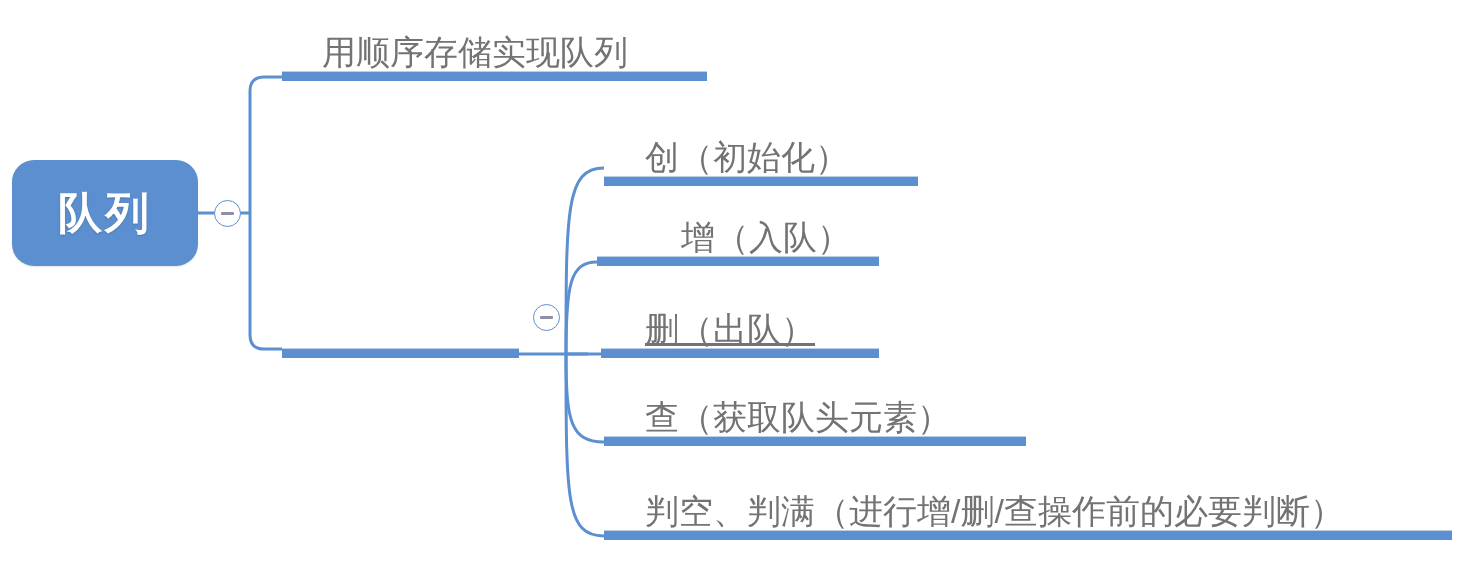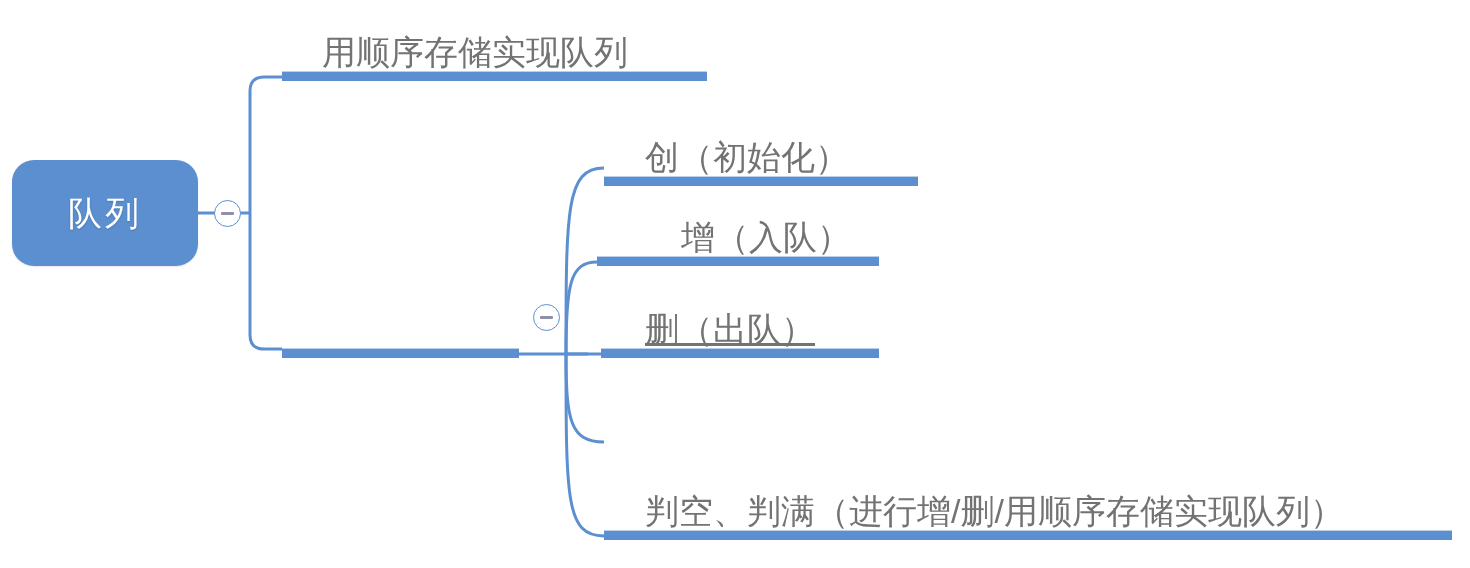--- a/index.html
+++ b/index.html
@@ -35,22 +35,22 @@
     height: 106px;
     background: #5b8fd0;
     border-radius: 22px;
     box-shadow: 0 1px 2px rgba(0,0,0,0.10);
     display: flex;
     align-items: center;
     justify-content: center;
   }
   .root-label {
     color: #ffffff;
-    font-size: 34px;
-    font-weight: normal;
+    font-size: 44px;
+    font-weight: bold;
     letter-spacing: 3px;
     line-height: 1;
     text-shadow: 0 1px 2px rgba(0,0,0,0.18);
   }
 
   
   .topic {
     position: absolute;
   }
   .topic-label {
@@ -143,19 +143,23 @@
   <div class="topic" style="left:597px; top:205px; width:282px; height:61px;">
     <span class="topic-label" style="left:48px;margin-left:36px;">增（入队）</span>
     <span class="topic-bar" style="width:282px;"></span>
   </div>
 
   <div class="topic" style="left:601px; top:297px; width:278px; height:61px;">
     <span class="topic-label" style="left:44px;text-decoration:underline;">删（出队）</span>
     <span class="topic-bar" style="width:278px;"></span>
   </div>
 
+  <div class="topic" style="left:604px; top:385px; width:422px; height:61px;">
+    <span class="topic-label" style="left:41px;">查（获取队头元素）</span>
+    <span class="topic-bar" style="width:422px;"></span>
+  </div>
 
   <div class="topic" style="left:604px; top:479px; width:848px; height:61px;">
-    <span class="topic-label" style="left:41px;">判空、判满（进行增/删/用顺序存储实现队列）</span>
+    <span class="topic-label" style="left:41px;">判空、判满（进行增/删/查操作前的必要判断）</span>
     <span class="topic-bar" style="width:848px;"></span>
   </div>
 
 </div>
 
 </body></html>

